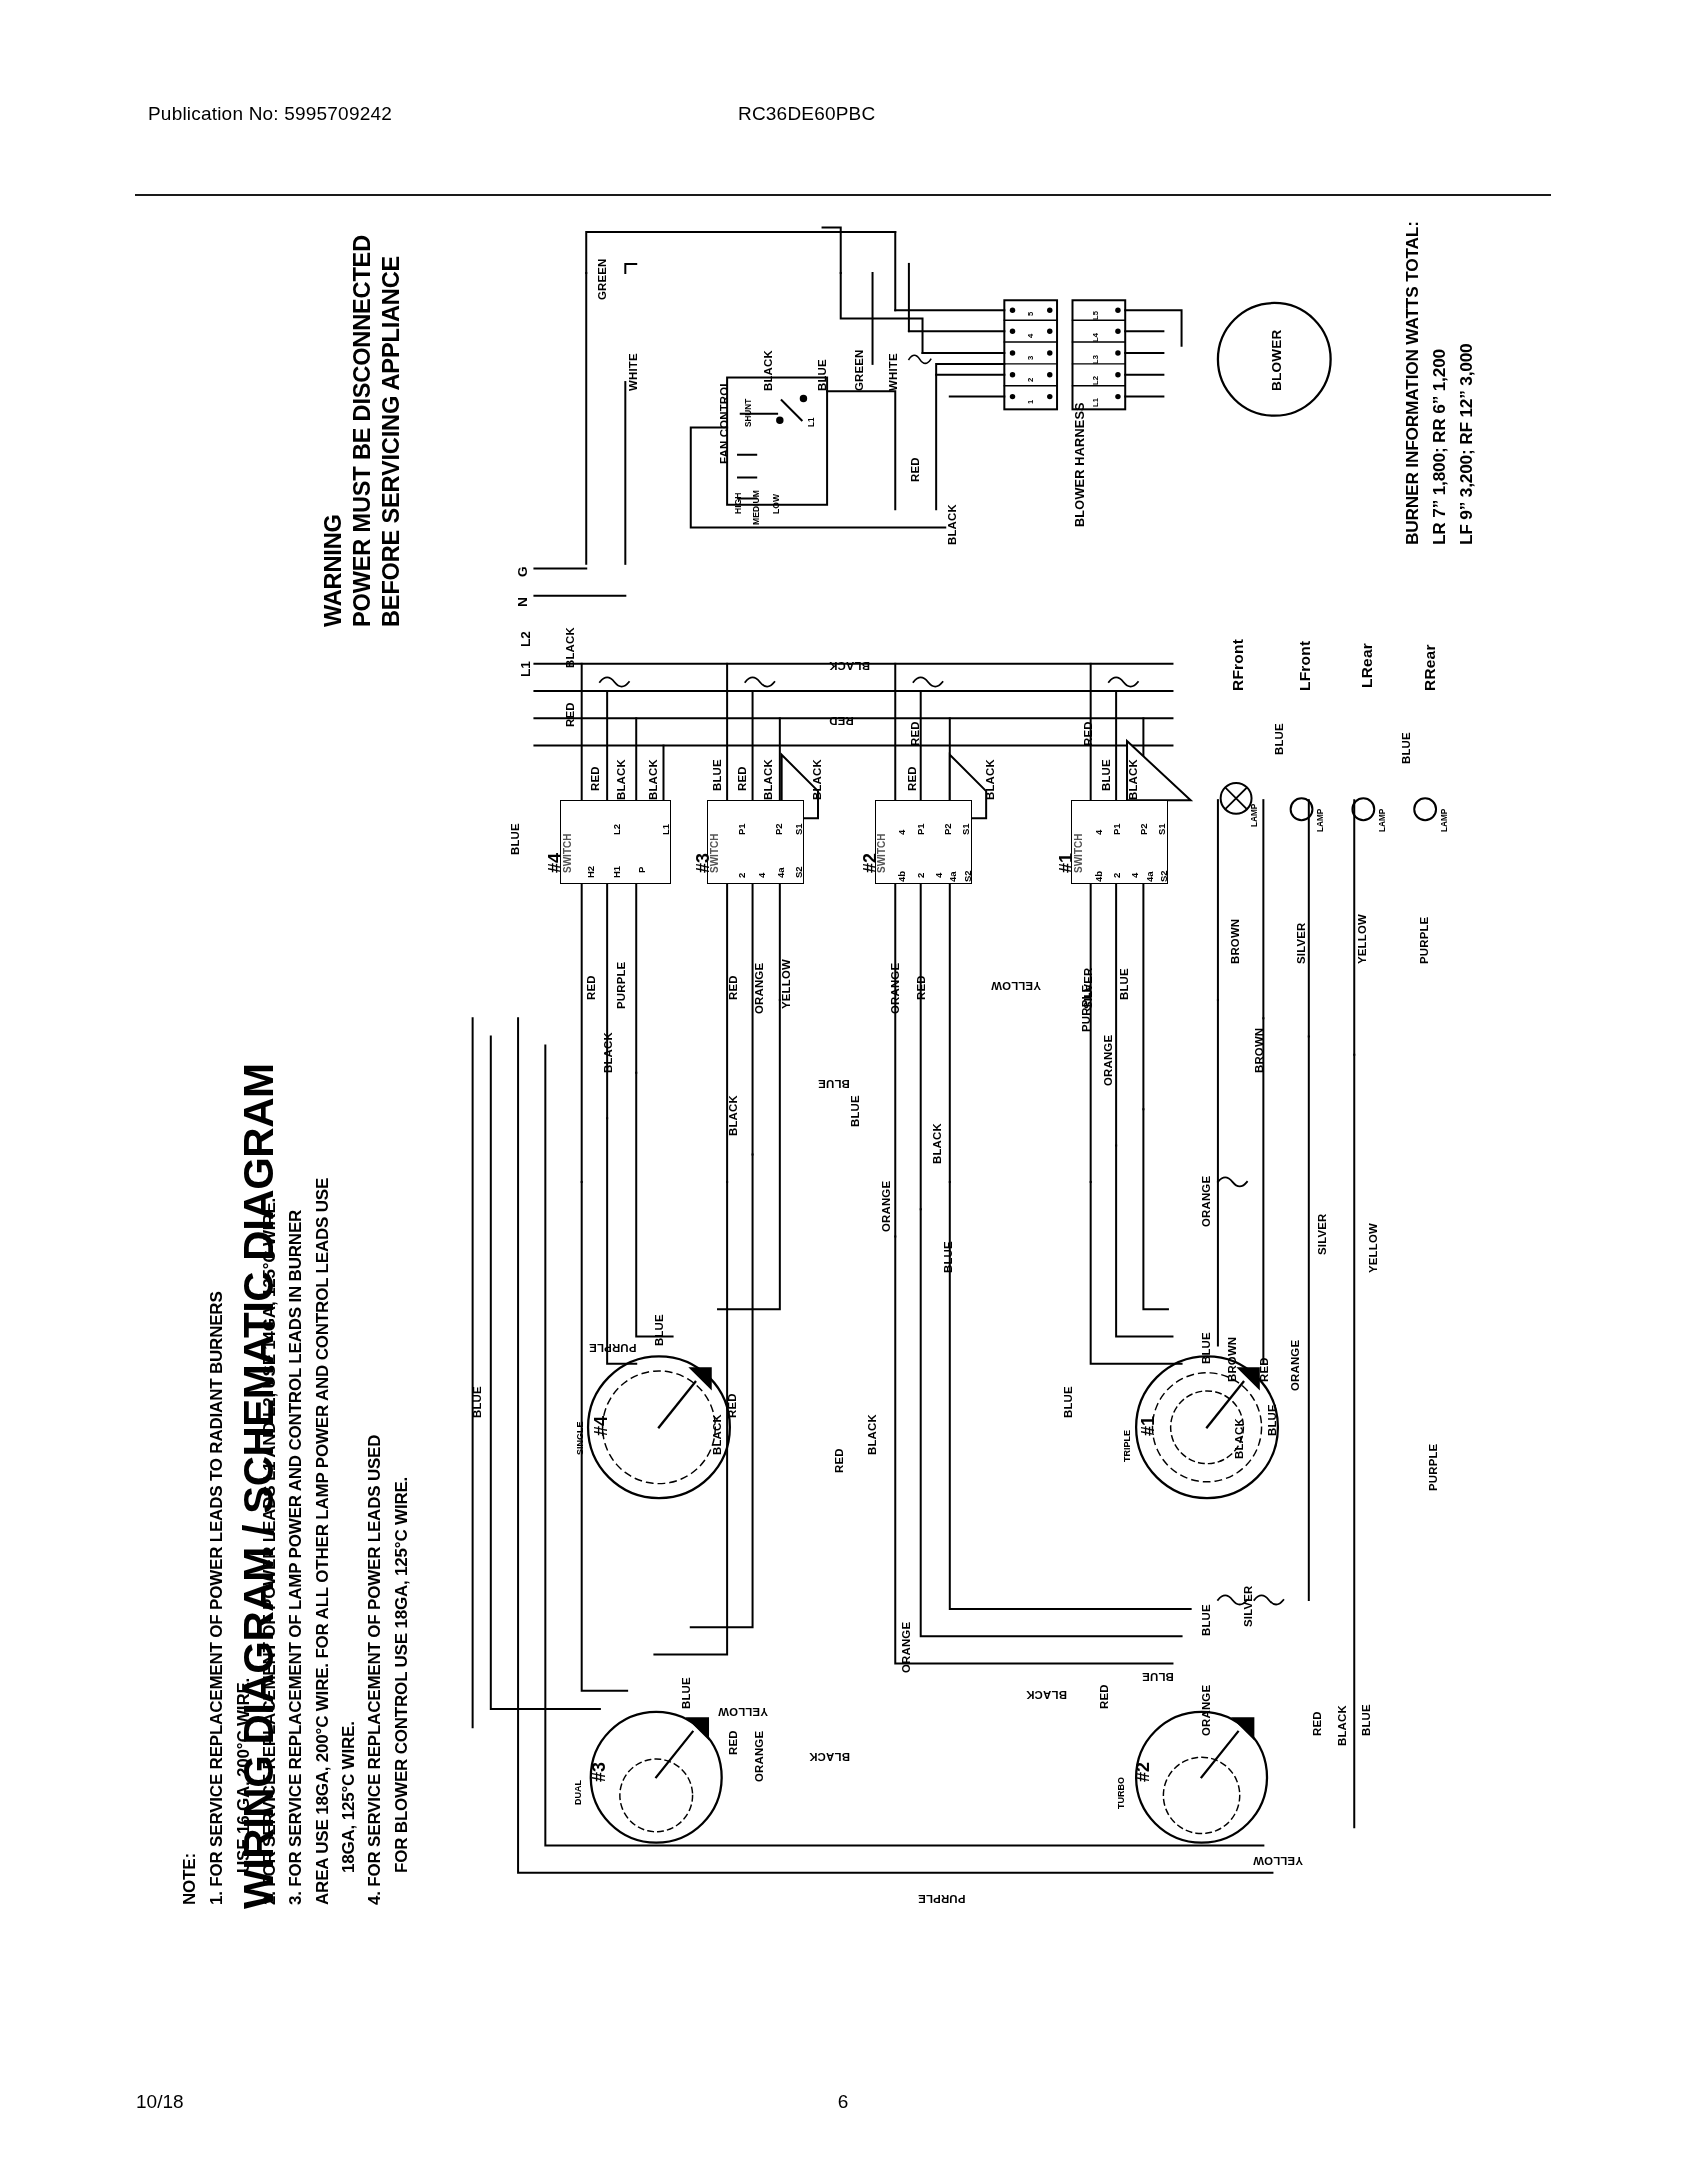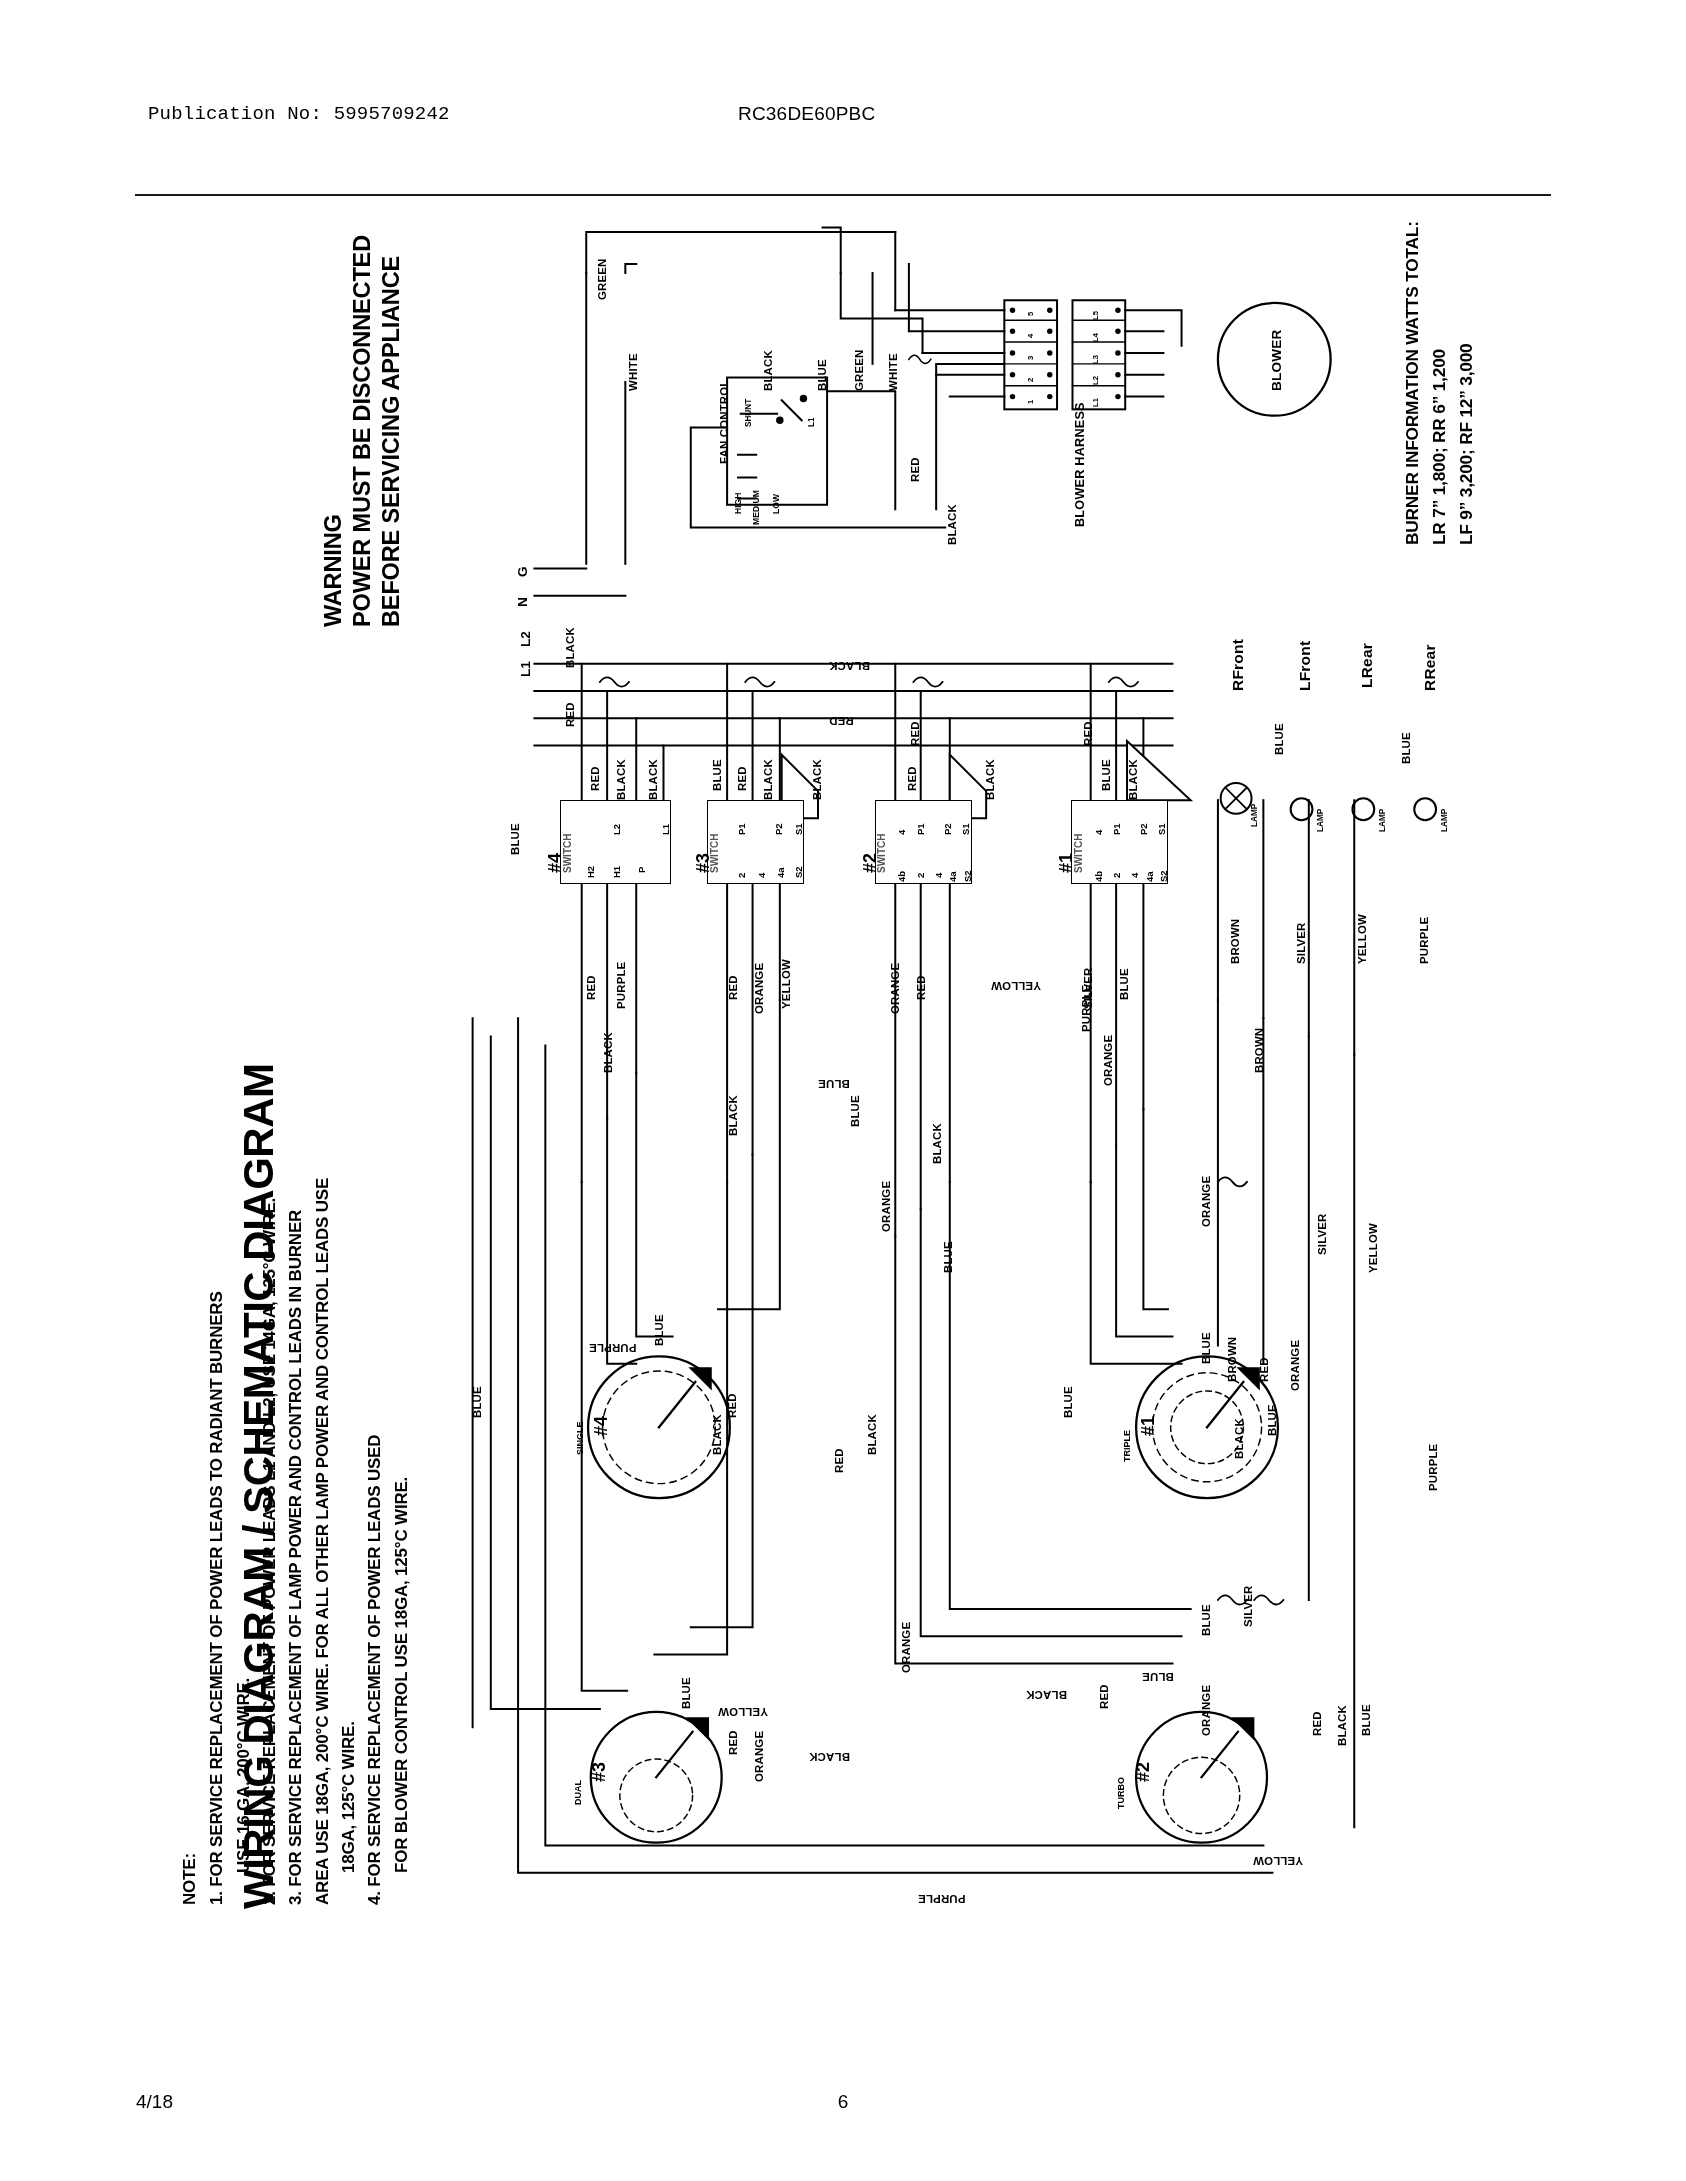--- a/index.html
+++ b/index.html
@@ -1,21 +1,21 @@
 <!DOCTYPE html>
 <html style="font-size:14.5px"><head>
 <meta charset="utf-8">
 <style>
   html,body{margin:0;padding:0;background:#fff;}
   body{width:1686px;height:2182px;position:relative;font-family:"Liberation Sans",sans-serif;color:#000;overflow:hidden;}
 
   
   #page{position:absolute;inset:0;background:#fff;}
   .hdr{position:absolute;font-size:19px;letter-spacing:0.2px;}
-  #pub{left:148px;top:103px;font-family:Liberation Mono, monospace;}
+  #pub{left:148px;top:103px;}
   #model{left:738px;top:103px;}
   #wd-title{position:absolute;left:0;right:0;top:159px;text-align:center;font-size:21px;font-weight:bold;letter-spacing:0.5px;}
   #rule{position:absolute;left:135px;right:135px;top:194px;height:0;border-top:2.3px solid #1a1a1a;}
   #foot-left{position:absolute;left:136px;top:2091px;font-size:19px;}
   #foot-center{position:absolute;left:0;right:0;top:2091px;text-align:center;font-size:19px;}
 
   
   .rot{position:absolute;transform-origin:0 0;transform:rotate(-90deg);white-space:nowrap;}
 
   
@@ -58,21 +58,21 @@
 </style>
 </head>
 <body>
 
 <div id="page">
 
   <div class="hdr" id="pub">Publication No: 5995709242</div>
   <div class="hdr" id="model">RC36DE60PBC</div>
   <div id="rule"></div>
 
-  <div id="foot-left">4/18</div>
+  <div id="foot-left">10/18</div>
   <div id="foot-center">6</div>
 
   <div class="rot" id="main-title">WIRING DIAGRAM / SCHEMATIC DIAGRAM</div>
   <div class="rot warn" id="warn1">WARNING</div>
   <div class="rot warn" id="warn2">POWER MUST BE DISCONNECTED</div>
   <div class="rot warn" id="warn3">BEFORE SERVICING APPLIANCE</div>
 
   <div class="rot note" id="note-h">NOTE:</div>
   <div class="rot note" id="nl1">1. FOR SERVICE REPLACEMENT OF POWER LEADS TO RADIANT BURNERS</div>
   <div class="rot note" id="nl2">USE 16 GA, 200°C WIRE.</div>

